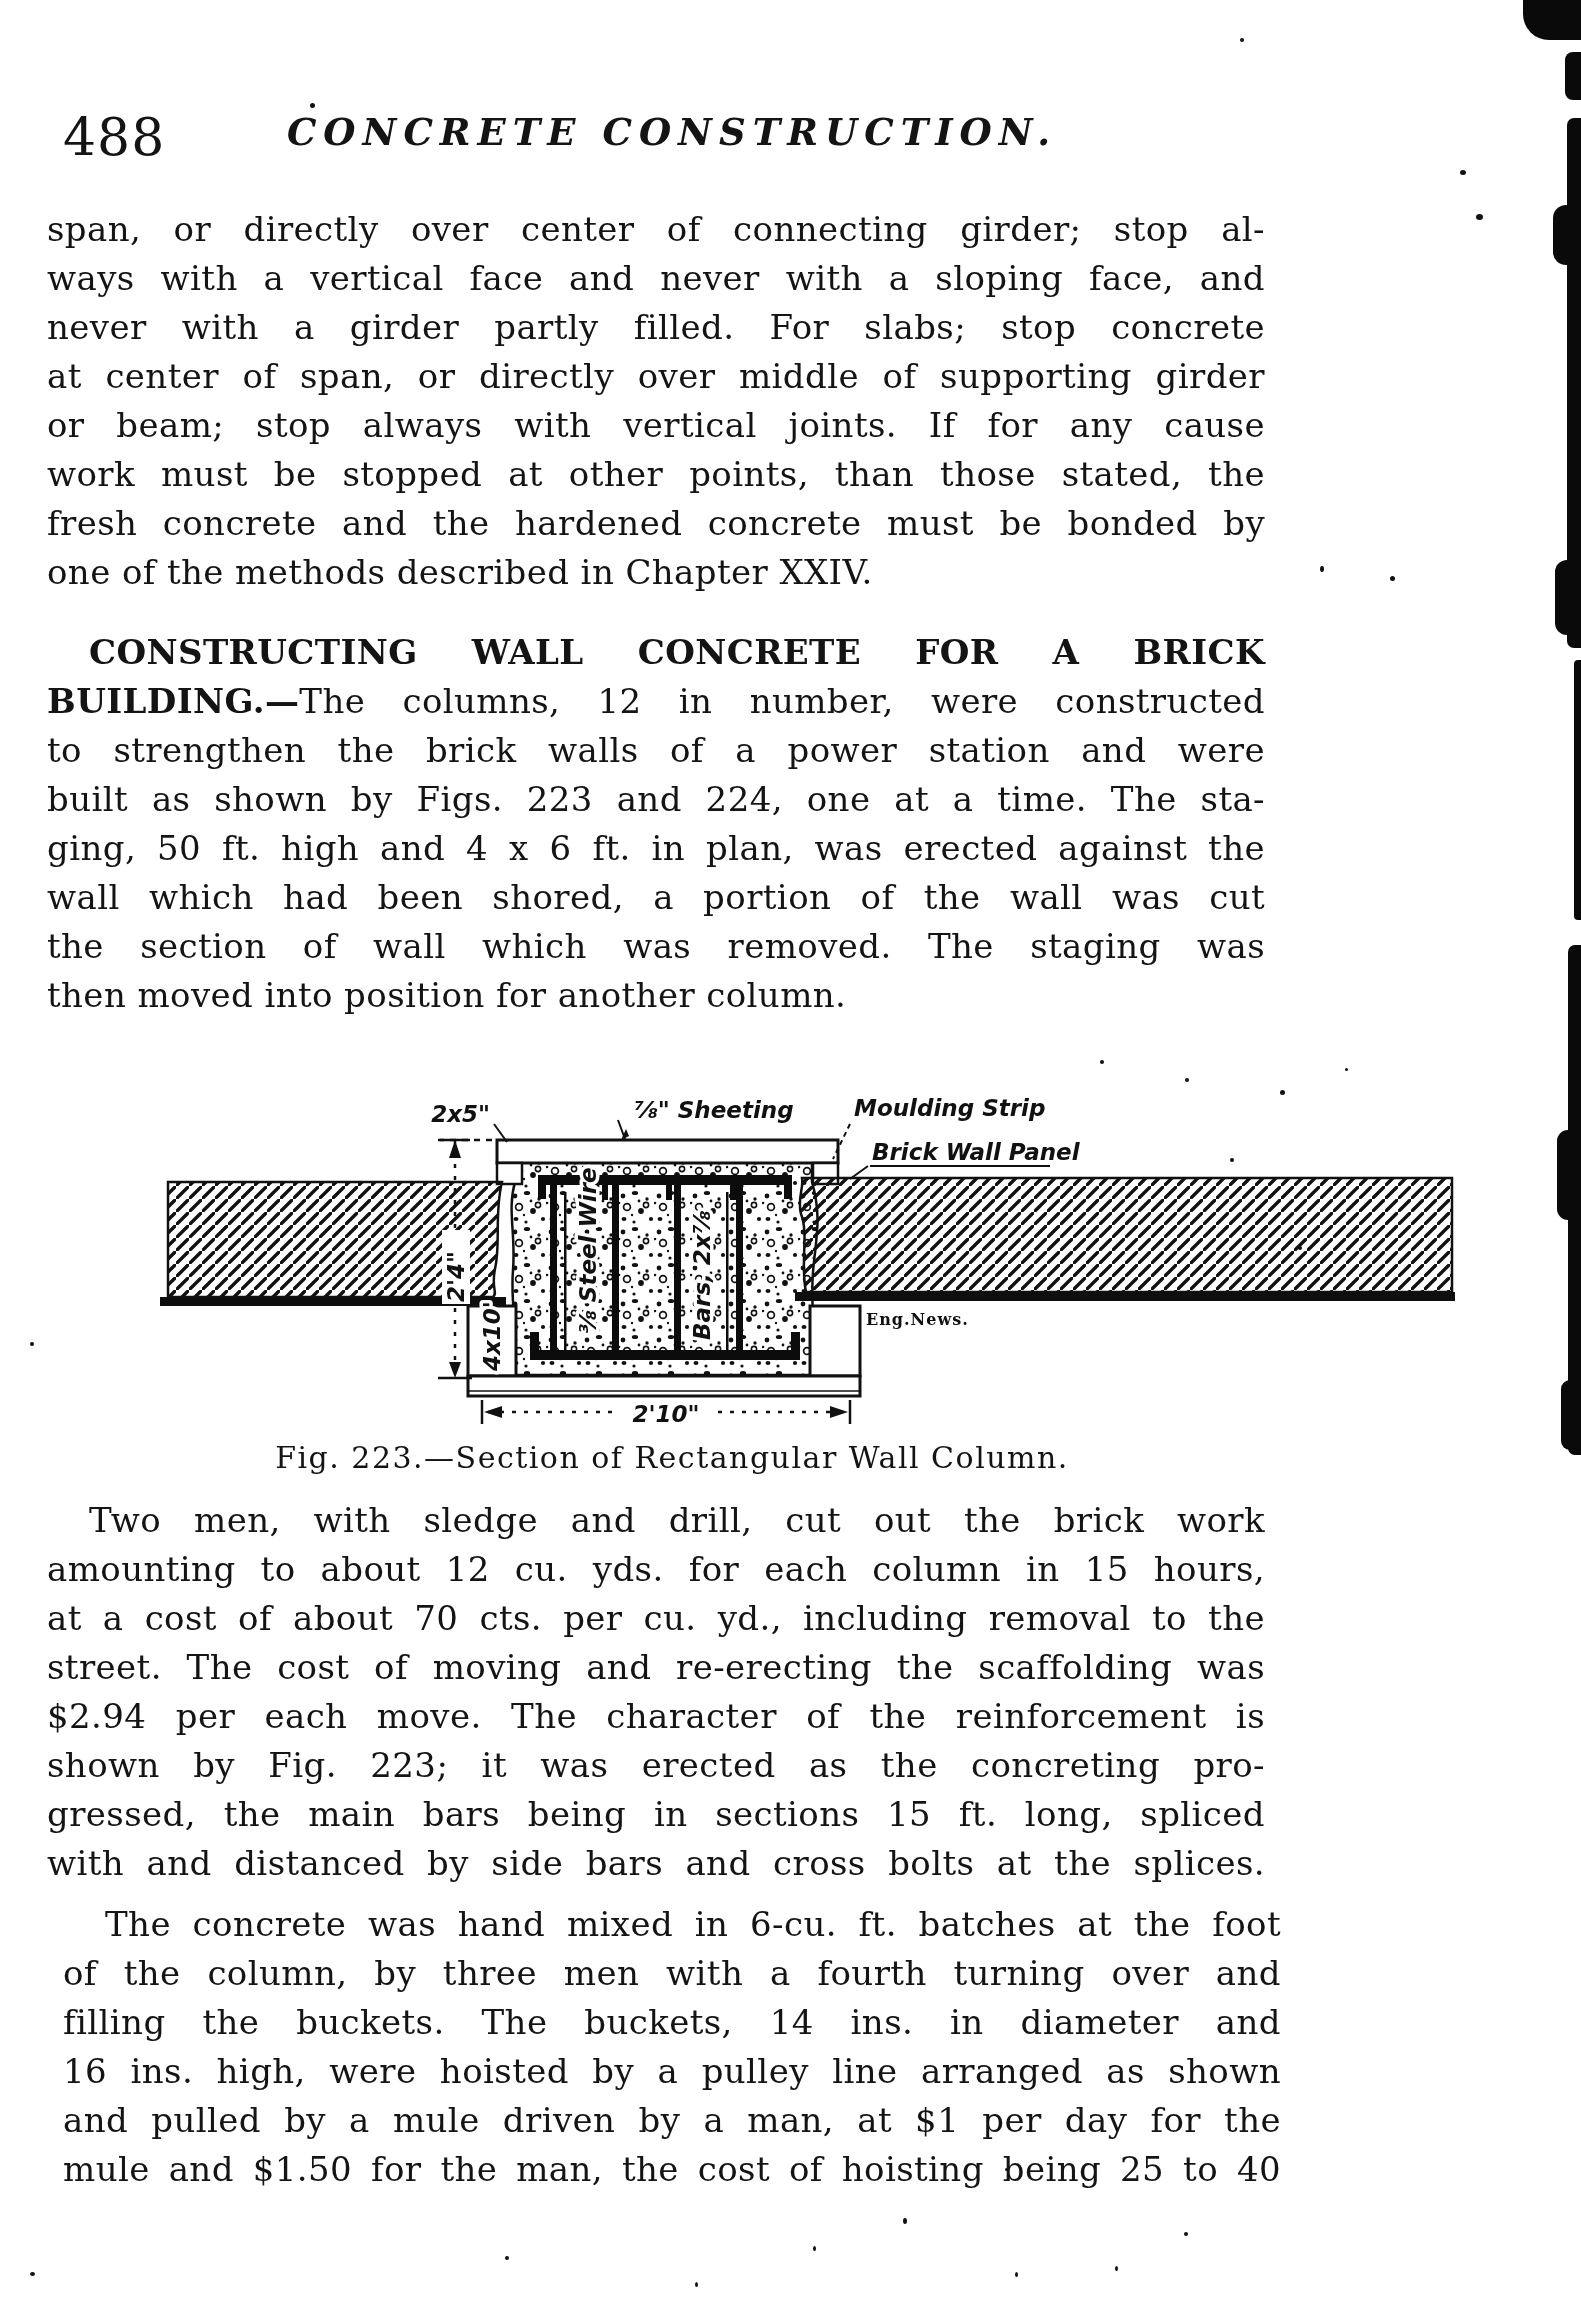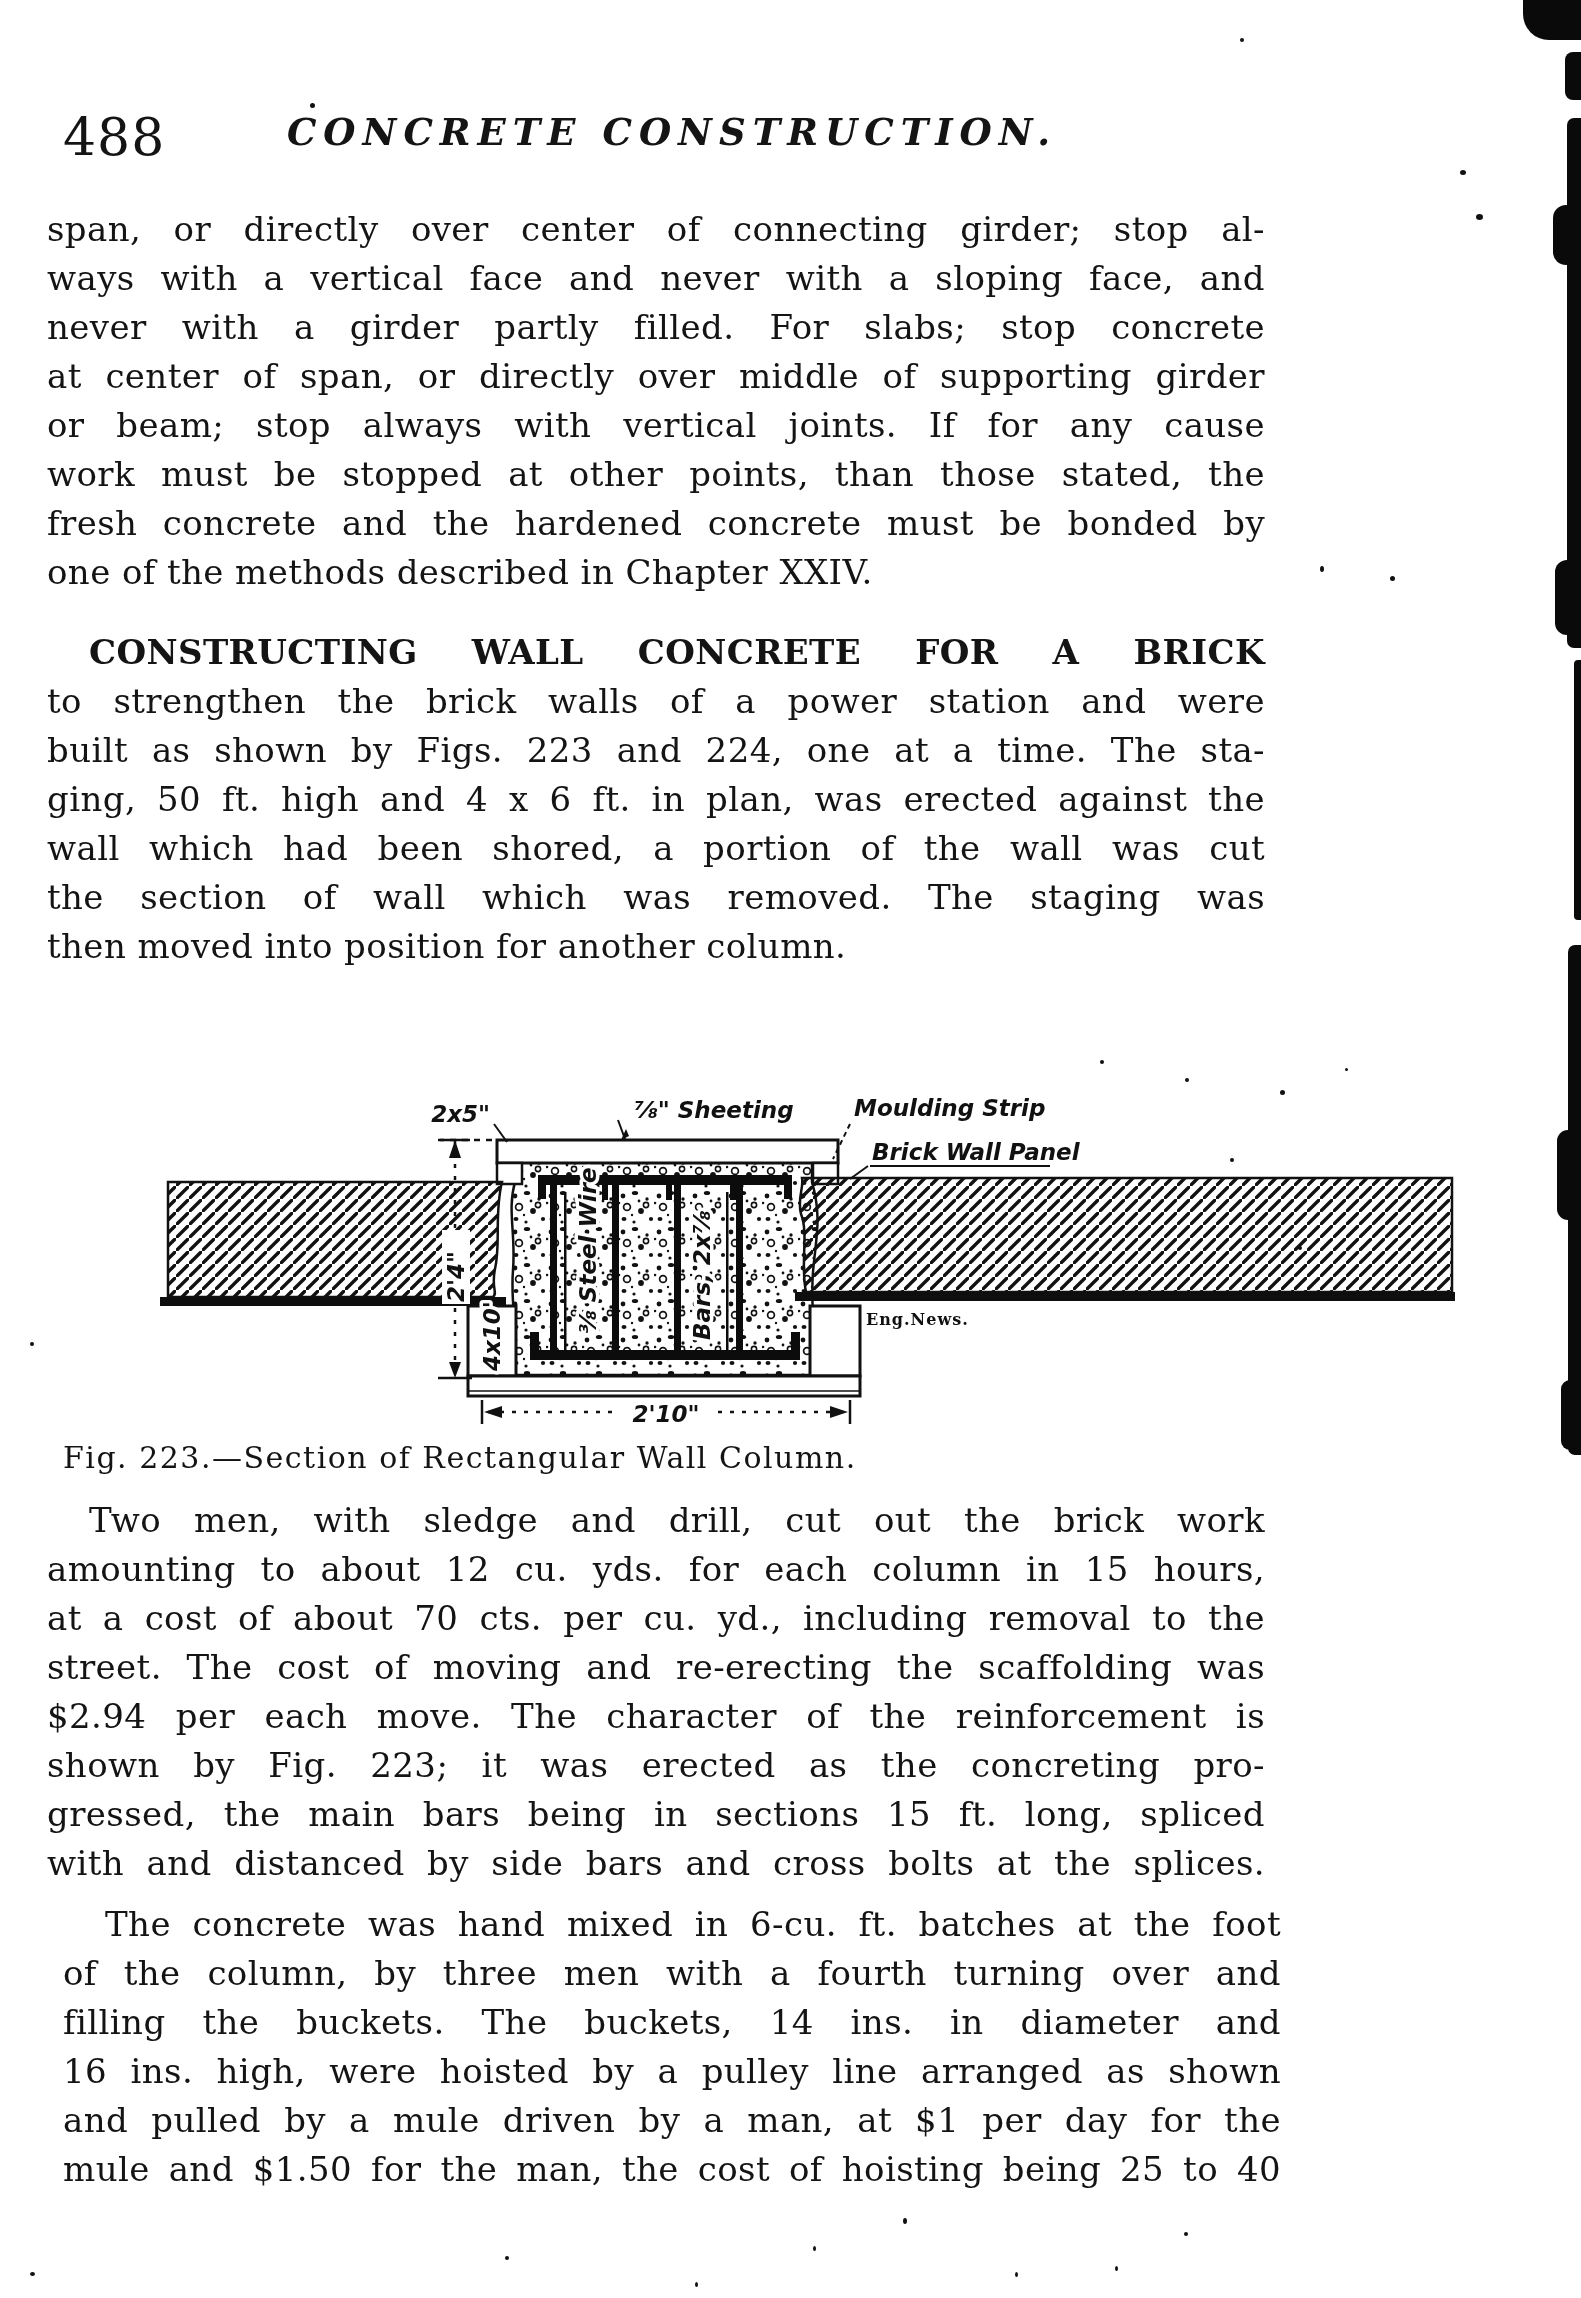--- a/index.html
+++ b/index.html
@@ -11,21 +11,21 @@
              font-size:37px;font-style:italic;font-weight:bold;letter-spacing:7px;}
   
   .para{position:absolute;left:47px;width:1218px;}
   .ln{height:49px;line-height:49px;font-size:34px;letter-spacing:.4px;
       text-align:justify;text-align-last:justify;white-space:normal;}
   .ln.rag{text-align-last:left;}
   .ln.ind{text-indent:42px;}
   .b{font-weight:bold;}
   #para1{top:205px;} #para2{top:628px;} #para3{top:1496px;} #para4{top:1900px;margin-left:16px;}
   
-  .caption{position:absolute;left:63px;top:1440px;width:1218px;text-align:left;
+  .caption{position:absolute;left:63px;top:1440px;width:1218px;text-align:center;
            font-size:30px;letter-spacing:1.5px;}
   
   #figsvg{position:absolute;left:150px;top:1082px;width:1310px;height:380px;}
   .figtxt{font-family:"DejaVu Sans",sans-serif;font-style:italic;font-weight:bold;
           font-size:23px;fill:#111;}
   .figtxt.halo{paint-order:stroke;stroke:#fff;stroke-width:7px;stroke-linejoin:round;}
   .credit{font-family:"DejaVu Serif",serif;font-weight:bold;font-style:normal;
           font-size:16px;letter-spacing:1px;fill:#111;}
   
   .streak{position:absolute;background:#0a0a0a;}
@@ -45,20 +45,21 @@
     <div class="ln">never with a girder partly filled.  For slabs; stop concrete</div>
     <div class="ln">at center of span, or directly over middle of supporting girder</div>
     <div class="ln">or beam; stop always with vertical joints.  If for any cause</div>
     <div class="ln">work must be stopped at other points, than those stated, the</div>
     <div class="ln">fresh concrete and the hardened concrete must be bonded by</div>
     <div class="ln rag">one of the methods described in Chapter XXIV.</div>
   </div>
 
   <div class="para" id="para2">
     <div class="ln ind b">CONSTRUCTING WALL CONCRETE FOR A BRICK</div>
+    <div class="ln"><span class="b">BUILDING.—</span><span>The columns, 12 in number, were constructed</span></div>
     <div class="ln">to strengthen the brick walls of a power station and were</div>
     <div class="ln">built as shown by Figs. 223 and 224, one at a time.  The sta-</div>
     <div class="ln">ging, 50 ft. high and 4 x 6 ft. in plan, was erected against the</div>
     <div class="ln">wall which had been shored, a portion of the wall was cut</div>
     <div class="ln">the section of wall which was removed.  The staging was</div>
     <div class="ln rag">then moved into position for another column.</div>
   </div>
 
   <svg id="figsvg" viewBox="0 0 1310 380">
     <defs>

